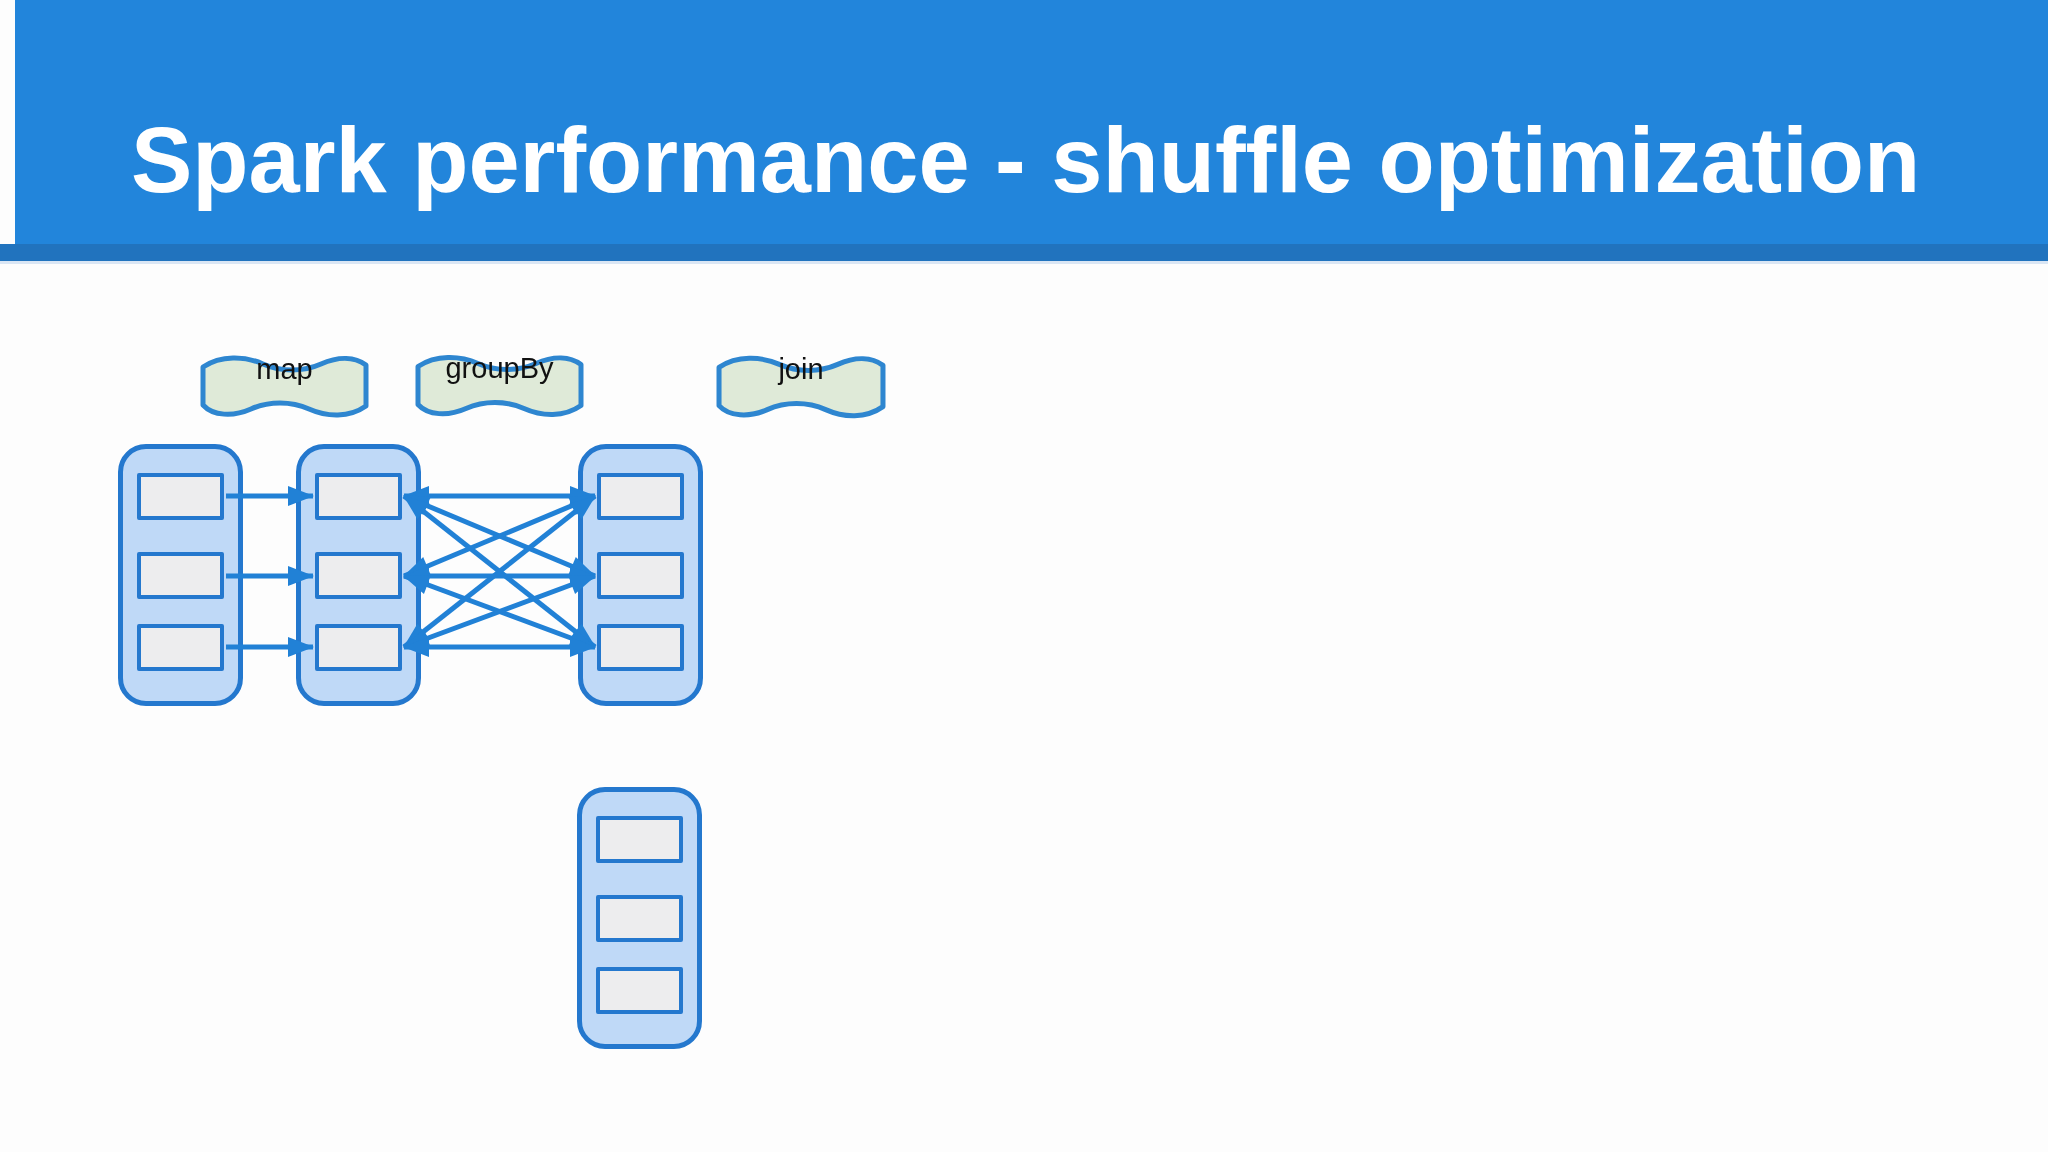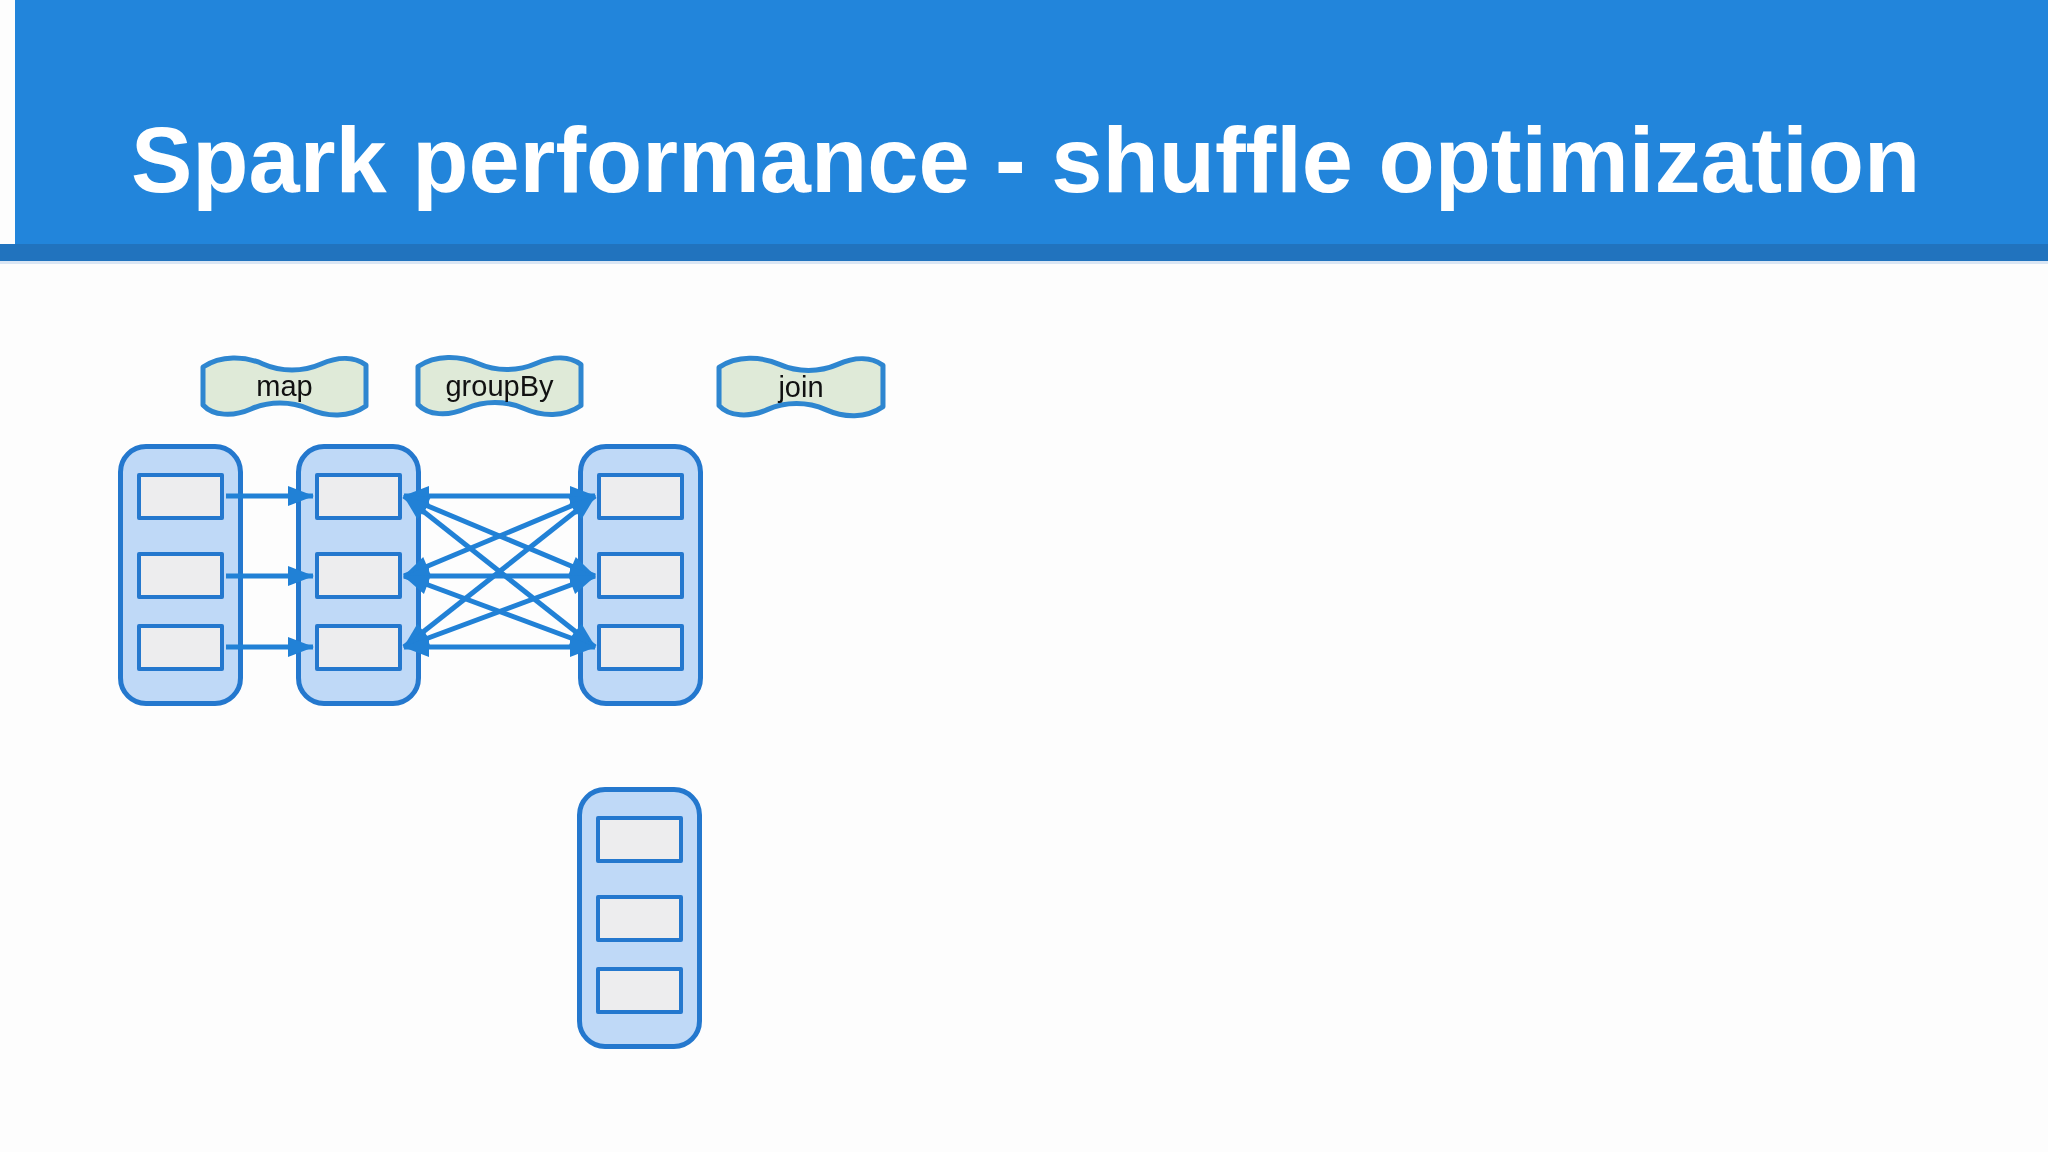--- a/index.html
+++ b/index.html
@@ -9,21 +9,21 @@
     font-family:"Liberation Sans",sans-serif;
   }
   .header{position:absolute;top:0;left:15px;width:100%;height:244px;background:var(--header-bg,#2285DB);}
   .header-strip{position:absolute;top:244px;left:0;width:100%;height:17px;background:var(--header-strip,#2173BE);}
   .header-underline{position:absolute;top:261px;left:0;width:100%;height:3px;background:var(--header-underline,#DAE6F4);}
   .title{
     position:absolute;left:116px;top:114px;
     font-size:92px;font-weight:bold;line-height:1;
     color:var(--title-text,#FFFFFF);white-space:nowrap;
   }
-  .stage-label{position:absolute;display:flex;align-items:center;justify-content:center;}
+  .stage-label{position:absolute;display:flex;align-items:flex-start;justify-content:center;}
   .stage-label svg{position:absolute;top:0;left:0;width:100%;height:100%;}
   .stage-label .lbl{position:relative;font-size:29px;color:var(--label-text,#111111);}
   .rdd{
     position:absolute;width:125px;height:262px;box-sizing:border-box;
     background:var(--container-fill,#BFD9F7);
     border:5px solid var(--container-border,#2478CE);
     border-radius:28px;
   }
   .partition{
     position:absolute;left:14px;width:87px;height:47px;box-sizing:border-box;

